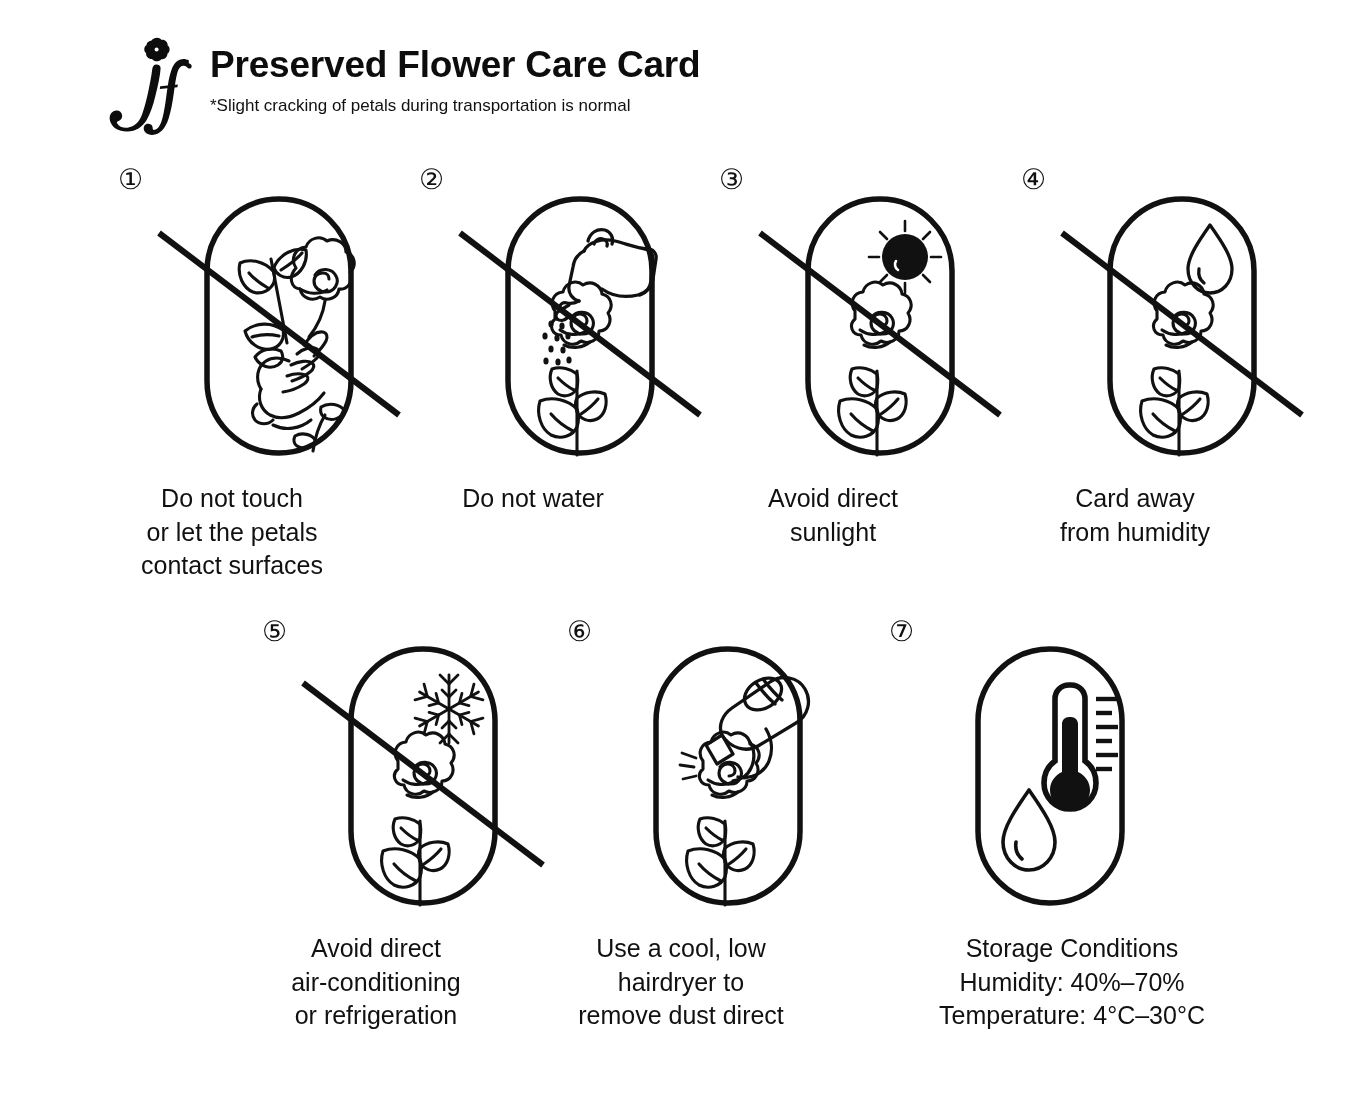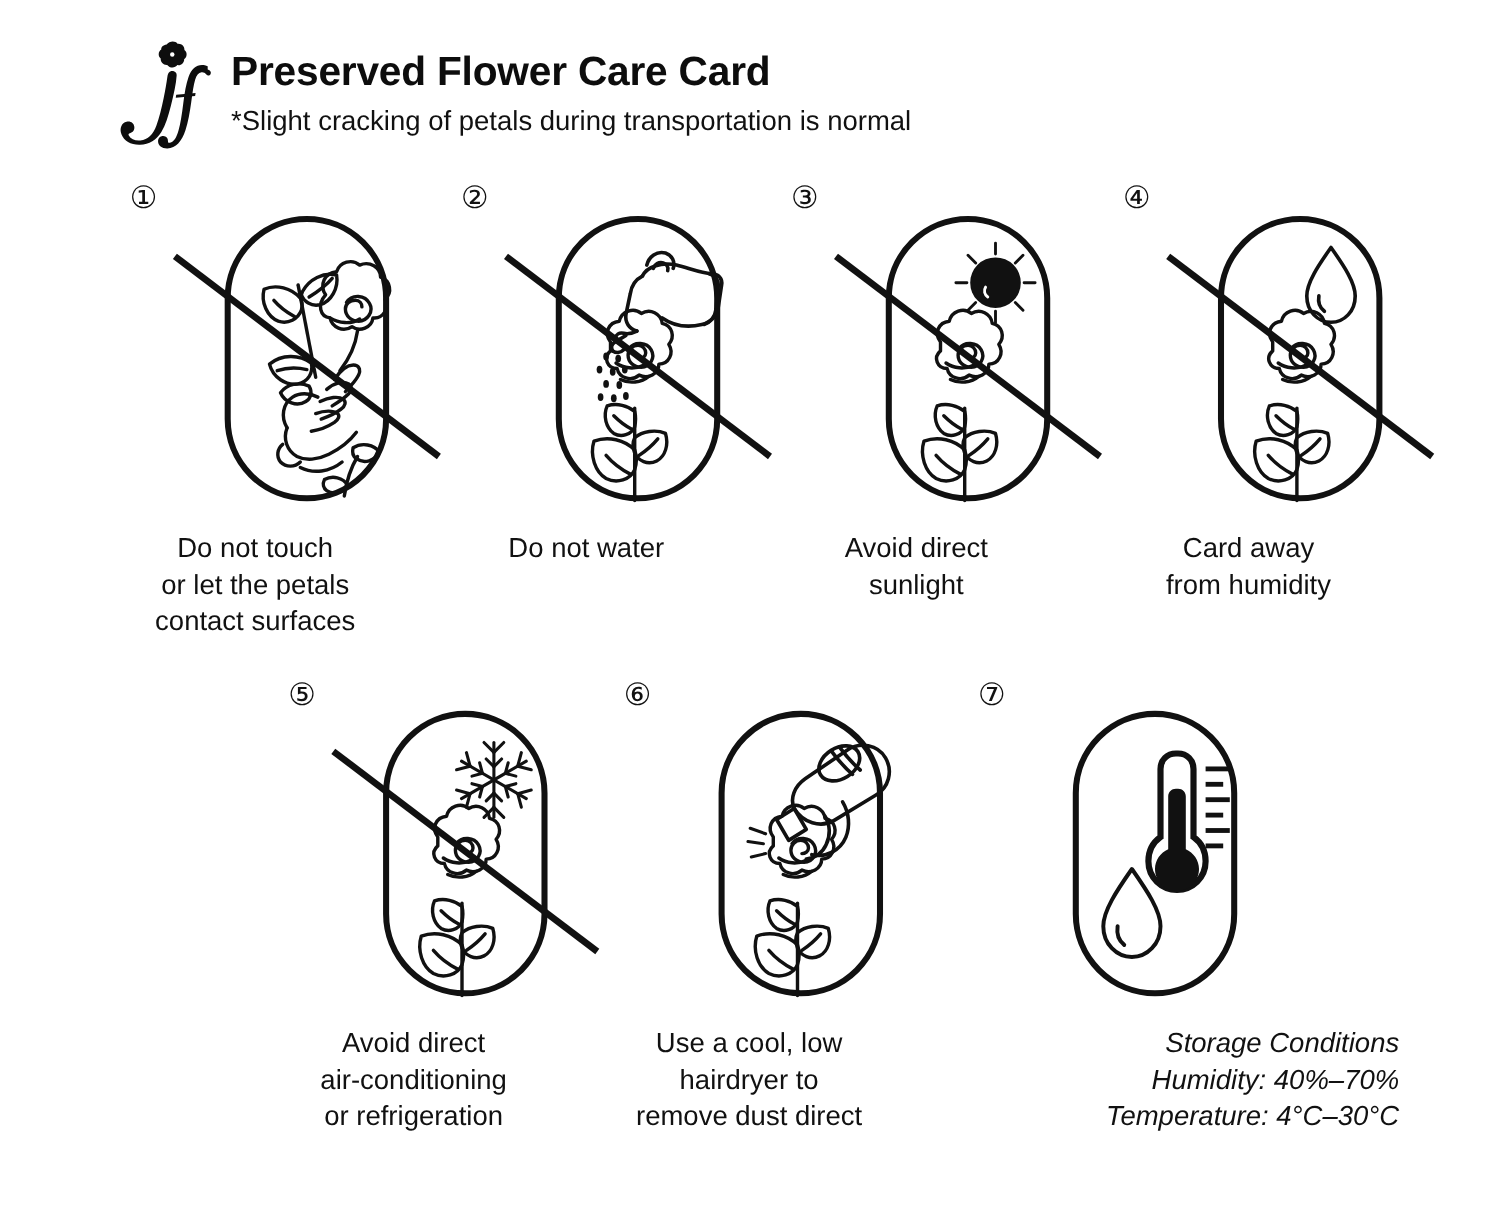--- a/index.html
+++ b/index.html
@@ -13,36 +13,36 @@
 
   
   .header{position:absolute;left:104px;top:32px;display:flex;align-items:flex-start;}
   .logo{width:92px;height:100px;flex:0 0 auto;margin-right:14px;}
   .header-text{padding-top:14px;}
   .title{
     font-size:37px;font-weight:bold;letter-spacing:-0.2px;
     line-height:1.05;color:#0d0d0d;white-space:nowrap;
   }
   .subtitle{
-    font-size:25px;font-weight:normal;margin-top:11px;
+    font-size:17px;font-weight:normal;margin-top:11px;
     color:#111111;white-space:nowrap;
   }
 
   
   .cell{position:absolute;}
   .badge{
     position:absolute;font-size:28px;line-height:1;color:#111;
     font-family:"DejaVu Sans",sans-serif;
   }
   .pictogram{position:absolute;}
   .caption{
     position:absolute;font-size:25px;line-height:1.34;
     color:#111111;text-align:center;white-space:pre-line;
   }
-  .caption.left{text-align:right;font-style:italic;}
+  .caption.left{text-align:center;}
 
   
   #cell-1{left:0;top:0;}
   #cell-2{left:0;top:0;}
   #cell-3{left:0;top:0;}
   #cell-4{left:0;top:0;}
 
   svg{display:block;overflow:visible;}
 </style>
 </head>

